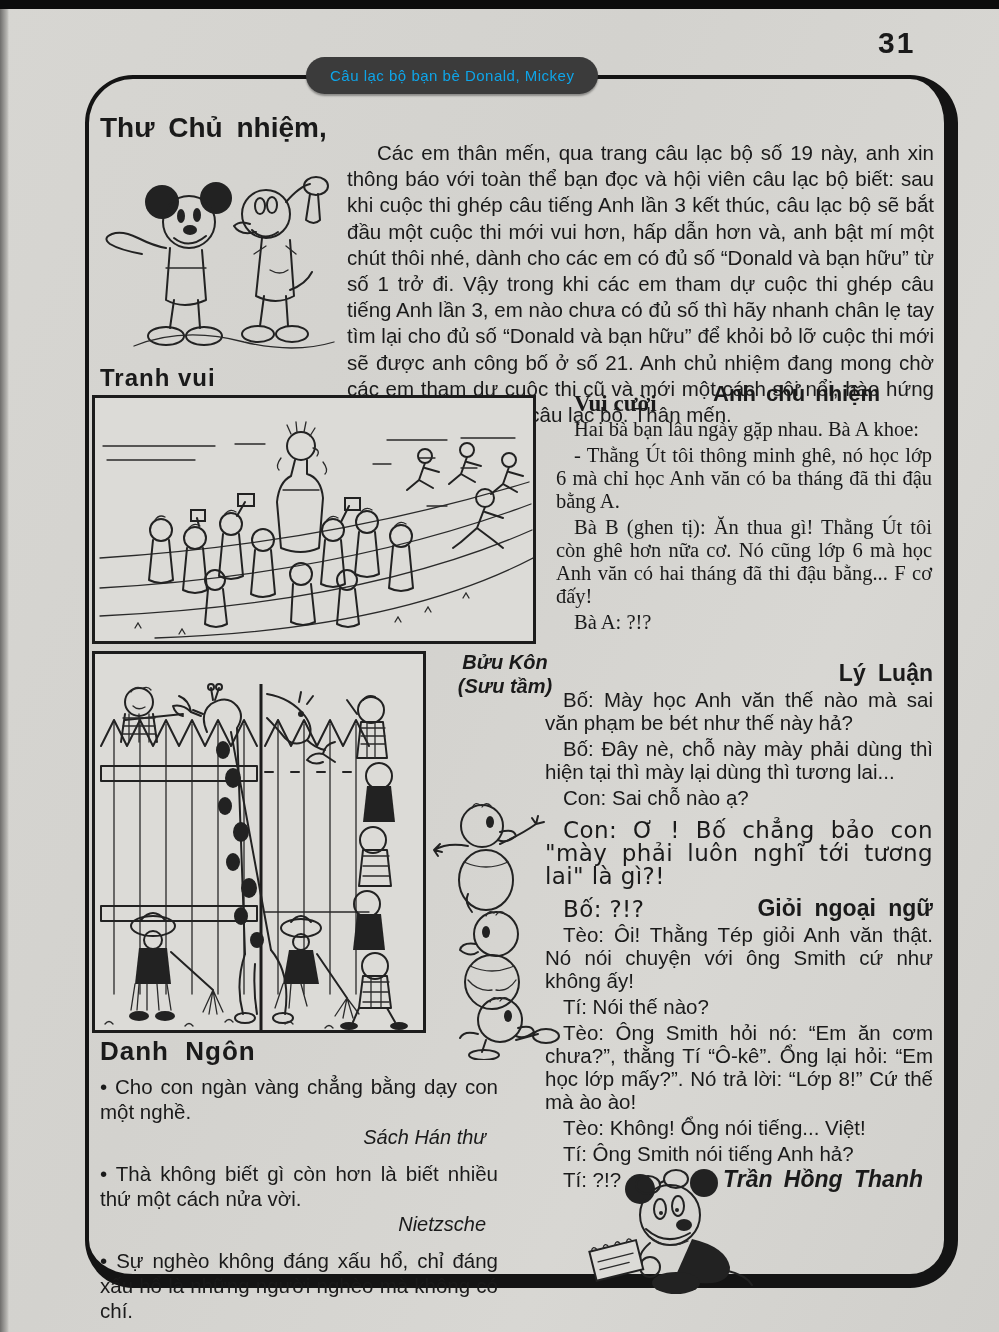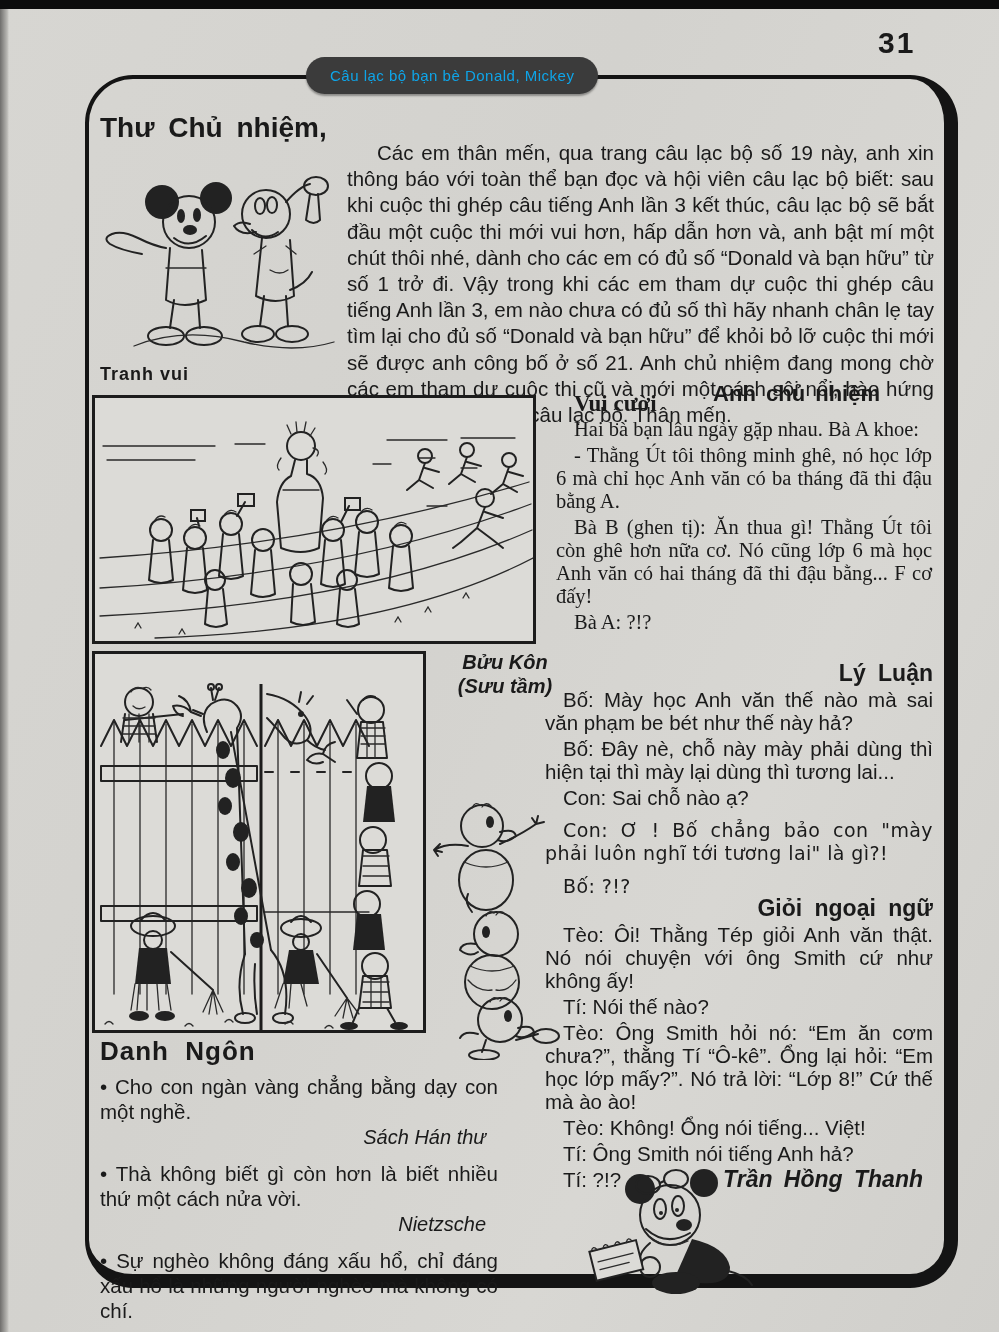--- a/index.html
+++ b/index.html
@@ -22,34 +22,34 @@
     font-size:15px;line-height:37px;padding:0 24px;letter-spacing:.5px;
     box-shadow:0 2px 2px rgba(0,0,0,.35);z-index:5;
   }
   .letter-heading{position:absolute;left:100px;top:112px;font-size:28px;font-weight:bold;word-spacing:6px;text-align:right;}
   .letter-body{
     position:absolute;left:347px;top:140px;width:587px;
     font-size:20.5px;line-height:26.2px;text-align:justify;text-indent:30px;
   }
   .letter-signature{position:absolute;left:640px;top:381px;width:240px;text-align:right;
     font-size:22px;font-weight:bold;word-spacing:4px;}
-  .tranh-vui-label{position:absolute;left:100px;top:364px;font-size:18px;font-weight:bold;letter-spacing:1px;}
+  .tranh-vui-label{position:absolute;left:100px;top:364px;font-size:24px;font-weight:bold;letter-spacing:1px;}
   .panel{position:absolute;background:#dcdbd7;border:3px solid #1c1c1c;box-sizing:border-box;}
   .panel-race{left:92px;top:395px;width:444px;height:249px;}
   .panel-zoo{left:92px;top:651px;width:334px;height:382px;}
   .panel svg{position:absolute;left:0;top:0;width:100%;height:100%;}
   .credit{position:absolute;left:447px;top:650px;width:116px;text-align:center;
     font-size:20px;font-weight:bold;font-style:italic;line-height:24px;}
   .col{position:absolute;font-size:20.5px;line-height:23px;}
   .col .para{margin:0 0 3px 0;text-indent:18px;text-align:justify;}
   .sec-heading{font-size:23px;font-weight:bold;margin:0 0 6px 0;text-indent:0;}
   .sec-heading.centered{text-align:right;word-spacing:6px;}
   .vui-cuoi{left:556px;top:392px;width:376px;font-family:Liberation Serif, serif;}
   .ly-luan{left:545px;top:662px;width:388px;}
-  .alt-font{font-family:"DejaVu Sans",sans-serif;font-size:19px;letter-spacing:.4px;margin-top:10px !important;}
+  .alt-font{font-family:"DejaVu Sans",sans-serif;font-size:23px;letter-spacing:.4px;margin-top:10px !important;}
   .gioi{left:545px;top:897px;width:388px;}
   .sign-row{display:flex;justify-content:space-between;align-items:flex-end;margin-top:2px;gap:20px;}
   .sign-row .tail{text-indent:18px;}
   .author-sign{font-size:23px;font-weight:bold;font-style:italic;word-spacing:5px;padding-right:10px;}
   .danh-ngon{position:absolute;left:100px;top:1036px;width:398px;}
   .danh-ngon h3{font-size:26px;font-weight:bold;margin:0 0 7px 0;word-spacing:8px;letter-spacing:1px;}
   .quote{font-size:20.5px;line-height:25px;text-align:justify;margin:0;}
   .quote-src{font-size:20px;font-style:italic;text-align:right;margin:2px 12px 12px 0;}
   .art{position:absolute;}
   .art svg{display:block;width:100%;height:100%;}

